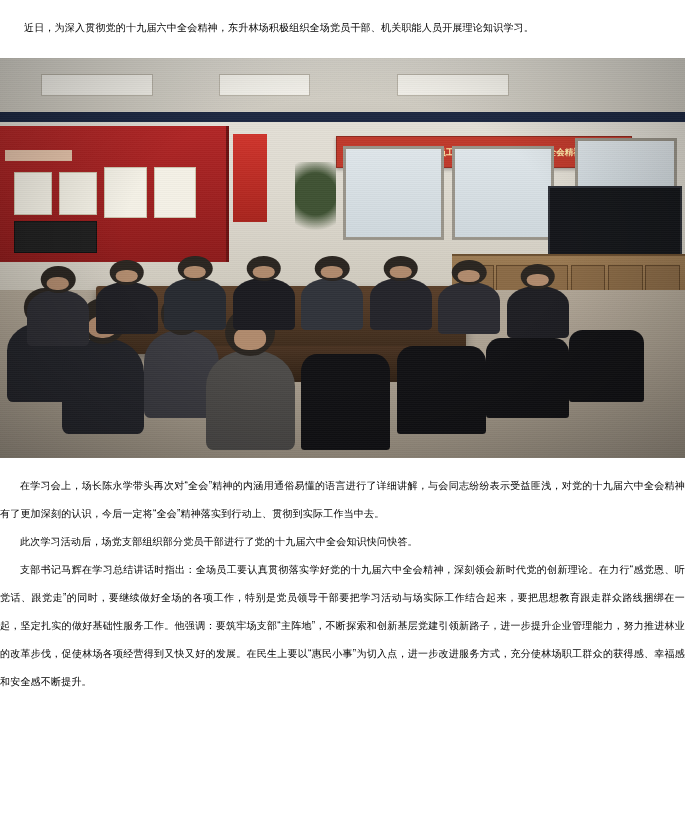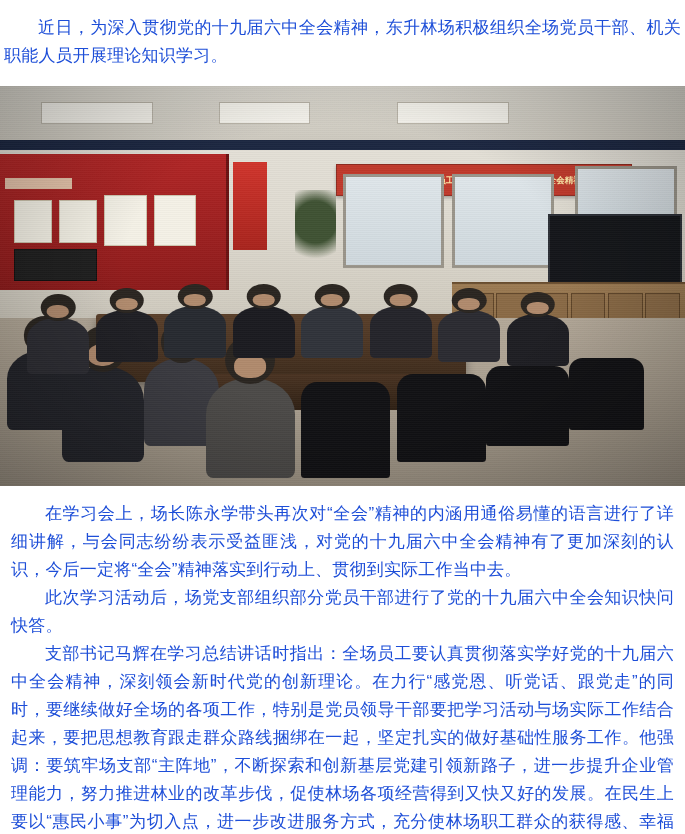--- a/index.html
+++ b/index.html
@@ -17,36 +17,36 @@
   .page {
     width: 685px;
     height: 834px;
     position: relative;
     box-sizing: border-box;
   }
   .article {
     padding: 0;
   }
   .para {
-    font-size: 17px;
+    font-size: 10px;
     line-height: 28px;
     text-align: justify;
     text-justify: inter-ideograph;
     margin: 0;
-    color: #1d4ed8;
+    color: #000000;
     letter-spacing: 0.2px;
   }
   .para.indent {
     text-indent: 2em;
   }
   .lead {
     padding: 14px 4px 0 4px;
   }
   .body-text {
-    padding: 0 11px;
+    padding: 0 0;
   }
   .body-text .para {
     margin-bottom: 0;
   }
   .figure {
     margin: 16px 0 14px 0;
     width: 685px;
     position: relative;
     line-height: 0;
   }

